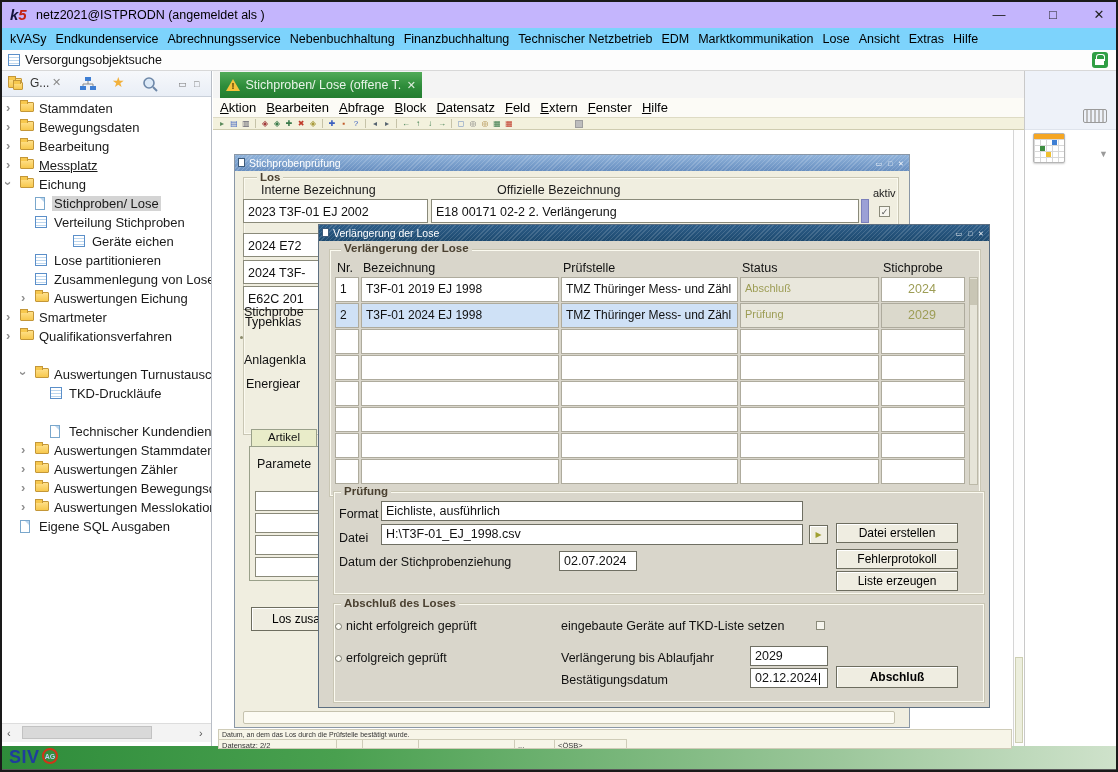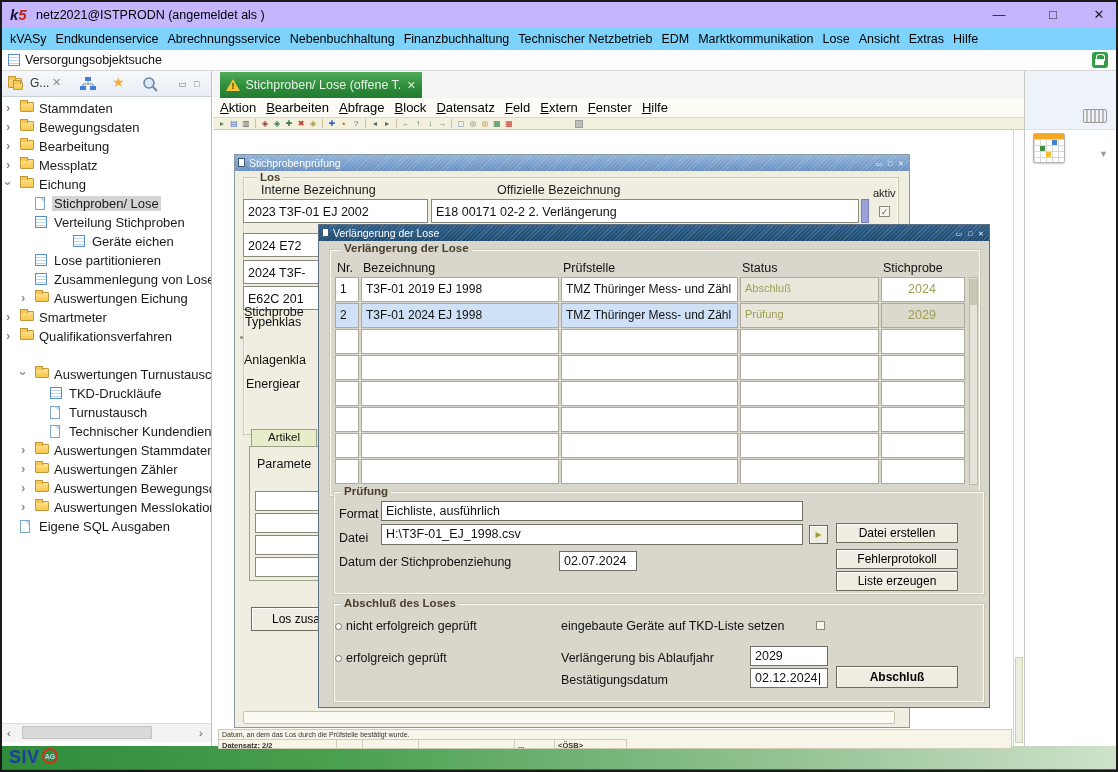--- a/index.html
+++ b/index.html
@@ -98,21 +98,21 @@
   .cell.year.sel2 { background:#dbd9cc; }
   .tvscroll { position:absolute; left:650px; top:52px; width:9px; height:208px; background:#e6e4d8; border:1px solid #bcb9a8; }
   .tvthumb { position:absolute; left:0px; top:1px; width:7px; height:26px; background:#c9c6b5; }
   .dfield { position:absolute; background:#fff; border:1px solid #6f6f63; font-size:12.5px; padding:2px 2px 0 4px; white-space:nowrap; overflow:hidden; }
   .radio { position:absolute; width:7px; height:7px; border:1px solid #77776a; border-radius:50%; background:#fdfdf8; }
   .caret-line { display:inline-block; width:1px; height:12px; background:#000; vertical-align:middle; margin-left:1px; }
 
   
   .statusbar { left:216px; top:727px; width:794px; height:20px; background:#f7f5e8; border:1px solid #cfccb8; z-index:3; font-size:7.5px; color:#333; }
   .sb-hint { position:absolute; left:3px; top:1px; font-size:7px; white-space:nowrap; }
-  .sb-row { position:absolute; left:0; top:9px; height:10px; display:flex;font-weight:bold; }
+  .sb-row { position:absolute; left:0; top:9px; height:10px; display:flex; }
   .sb-cell { height:10px; border-right:1px solid #cfccb8; border-top:1px solid #cfccb8; padding:1px 0 0 3px; font-size:7.5px; white-space:nowrap; }
 
   
   .sidepanel { left:1022px; top:69px; width:94px; height:675px; background:#fff; border-left:1px solid #c9c9c9; }
   .sidetop { position:absolute; left:0; top:0; width:93px; height:59px; background:#eef2f9; border-bottom:1px solid #dfe4ec; }
   .kbicon { position:absolute; left:58px; top:38px; width:24px; height:14px; border:1px solid #9a9a9a; border-radius:2px; background:repeating-linear-gradient(90deg,#bbb 0 2px,transparent 2px 4px); background-size:100% 3px; background-position:2px 3px; background-repeat:repeat-y; }
   .calicon { position:absolute; left:8px; top:62px; width:32px; height:30px; background:#fff; border:1px solid #b5b5b5; border-radius:2px; box-shadow:0 1px 2px rgba(0,0,0,.2); }
   .calbar { position:absolute; left:0; top:0; width:30px; height:5px; background:#f5a623; }
   .calgrid { position:absolute; left:0; top:5px; width:30px; height:23px; background-image:linear-gradient(#d8d8d8 1px, transparent 1px),linear-gradient(90deg,#d8d8d8 1px, transparent 1px); background-size:6px 6px; }
   .calcell { position:absolute; width:5px; height:5px; }
@@ -192,21 +192,21 @@
           <span class="tree-label" style="left: 35px;">Bewegungsdaten</span>
         </div>
         <div class="tree-row" style="top: 38px;">
           <span class="tree-exp" style="left: 4px;">›</span>
           <span class="ticon icon-folder" style="left: 18px; position: absolute;"></span>
           <span class="tree-label" style="left: 35px;">Bearbeitung</span>
         </div>
         <div class="tree-row" style="top: 57px;">
           <span class="tree-exp" style="left: 4px;">›</span>
           <span class="ticon icon-folder" style="left: 18px; position: absolute;"></span>
-          <span class="tree-label" style="left: 35px;">Messplatz</span>
+          <span class="tree-label" style="left: 35px; text-decoration: underline;">Messplatz</span>
         </div>
         <div class="tree-row" style="top: 76px;">
           <span class="tree-exp open" style="left: 4px;">›</span>
           <span class="ticon icon-folder" style="left: 18px; position: absolute;"></span>
           <span class="tree-label" style="left: 35px;">Eichung</span>
         </div>
         <div class="tree-row" style="top: 114px;">
           <span class="ticon icon-list" style="left: 33px; position: absolute;"></span>
           <span class="tree-label" style="left: 50px;">Verteilung Stichproben</span>
         </div>
@@ -242,24 +242,20 @@
           <span class="tree-label" style="left: 35px;">Qualifikationsverfahren</span>
         </div>
         <div class="tree-row" style="top: 266px;">
           <span class="tree-exp open" style="left: 19px;">›</span>
           <span class="ticon icon-folder" style="left: 33px; position: absolute;"></span>
           <span class="tree-label" style="left: 50px;">Auswertungen Turnustausch</span>
         </div>
         <div class="tree-row" style="top: 285px;">
           <span class="ticon icon-list" style="left: 48px; position: absolute;"></span>
           <span class="tree-label" style="left: 65px;">TKD-Druckläufe</span>
-        </div>
-        <div class="tree-row" style="top: 304px;">
-          <span class="ticon icon-doc" style="left: 48px; position: absolute;"></span>
-          <span class="tree-label" style="left: 65px;">Turnustausch</span>
         </div>
         <div class="tree-row" style="top: 323px;">
           <span class="ticon icon-doc" style="left: 48px; position: absolute;"></span>
           <span class="tree-label" style="left: 65px;">Technischer Kundendienst</span>
         </div>
         <div class="tree-row" style="top: 342px;">
           <span class="tree-exp" style="left: 19px;">›</span>
           <span class="ticon icon-folder" style="left: 33px; position: absolute;"></span>
           <span class="tree-label" style="left: 50px;">Auswertungen Stammdaten</span>
         </div>

